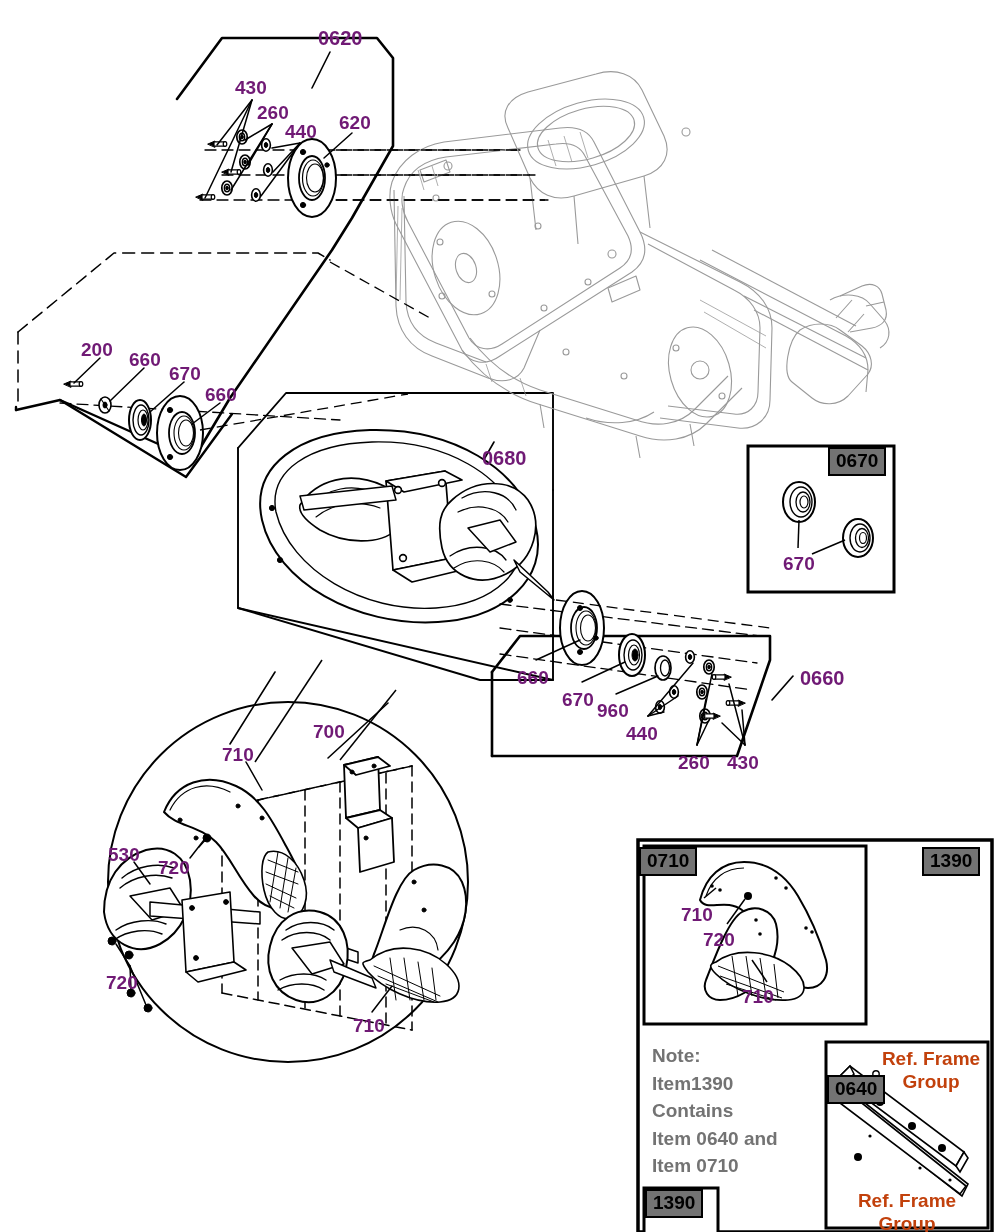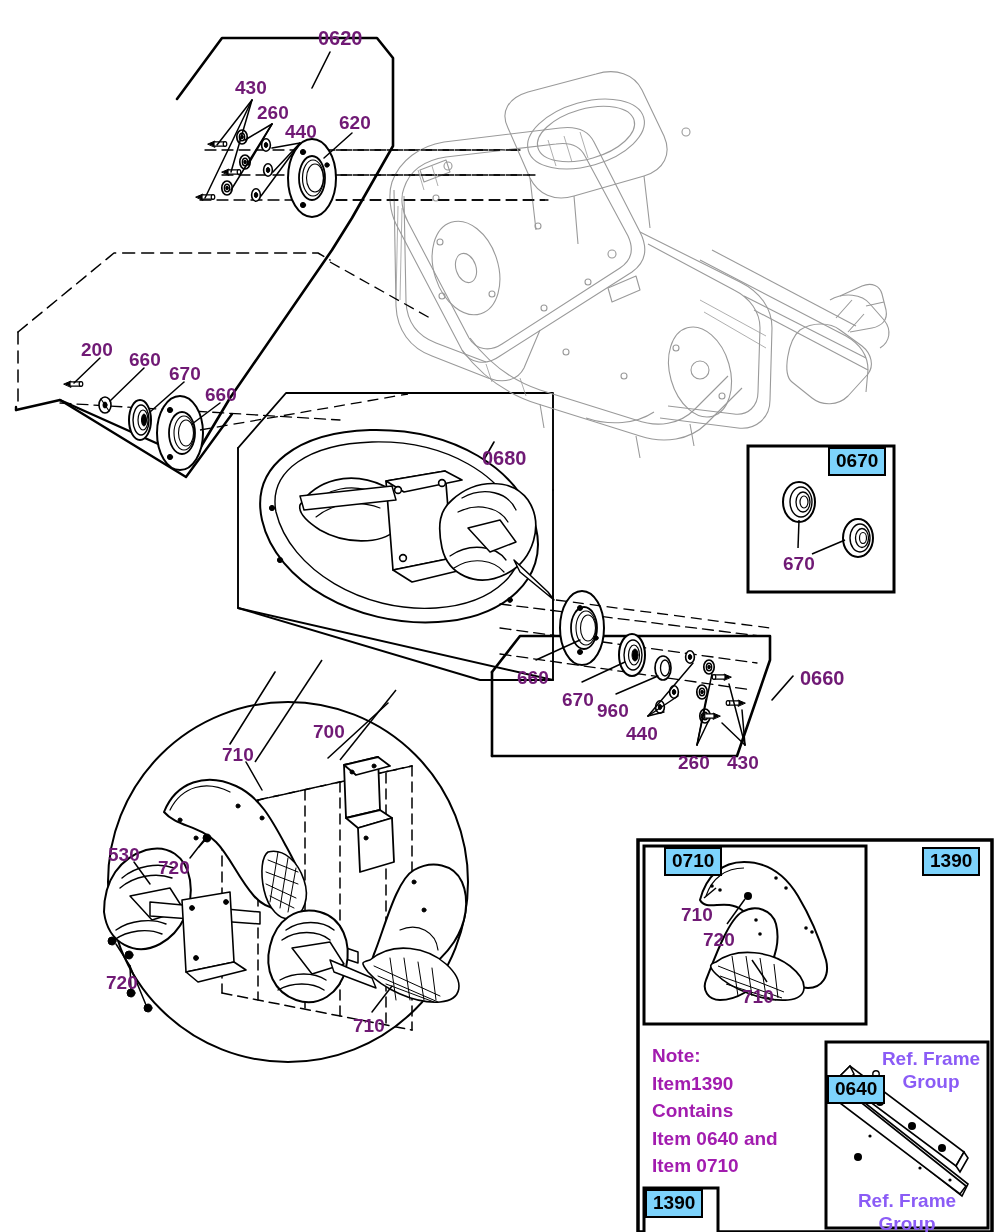--- a/index.html
+++ b/index.html
@@ -5,26 +5,26 @@
 <style>
   html,body{margin:0;padding:0;background:#ffffff;}
   body{width:1000px;height:1232px;overflow:hidden;
        font-family:"Liberation Sans", sans-serif;}
   #sheet{position:relative;width:1000px;height:1232px;background:#fff;}
   #sheet svg{position:absolute;left:0;top:0;}
   .lbl{position:absolute;font-weight:bold;color:#701a75;white-space:nowrap;
        font-family:"Liberation Sans", sans-serif;line-height:1;}
   .lbl-20{font-size:20px;}
   .lbl-19{font-size:19px;}
-  .boxlabel{position:absolute;font-weight:bold;font-size:19px;background:#7dd3fc;
+  .boxlabel{position:absolute;font-weight:bold;font-size:19px;background:#737373;
             border:2.5px solid #000;padding:1px 6px 2px 6px;color:#000;
             font-family:"Liberation Sans", sans-serif;line-height:1.15;}
-  .notetext{position:absolute;font-weight:bold;font-size:19px;color:#a21caf;
+  .notetext{position:absolute;font-weight:bold;font-size:19px;color:#737373;
             line-height:1.45;font-family:"Liberation Sans", sans-serif;}
-  .reftext{position:absolute;font-weight:bold;font-size:19px;color:#8b5cf6;
+  .reftext{position:absolute;font-weight:bold;font-size:19px;color:#c2410c;
            text-align:center;line-height:1.2;font-family:"Liberation Sans", sans-serif;}
 </style>
 </head>
 <body>
 
 <div id="sheet">
 
   <svg width="1000" height="1232" viewBox="0 0 1000 1232">
     <defs>
       <g id="boltGlyph">
@@ -632,21 +632,21 @@
   <div class="boxlabel" style="left:828px;top:447px;">0670</div>
   <div class="lbl lbl-19" style="left:783px;top:554px;">670</div>
 
   <div class="lbl lbl-19" style="left:313px;top:722px;">700</div>
   <div class="lbl lbl-19" style="left:222px;top:745px;">710</div>
   <div class="lbl lbl-19" style="left:108px;top:845px;">530</div>
   <div class="lbl lbl-19" style="left:158px;top:858px;">720</div>
   <div class="lbl lbl-19" style="left:106px;top:973px;">720</div>
   <div class="lbl lbl-19" style="left:353px;top:1016px;">710</div>
 
-  <div class="boxlabel" style="left:664px;top:847px;text-align:center;">0710</div>
+  <div class="boxlabel" style="left:639px;top:847px;text-align:center;">0710</div>
   <div class="lbl lbl-19" style="left:681px;top:905px;">710</div>
   <div class="lbl lbl-19" style="left:703px;top:930px;">720</div>
   <div class="lbl lbl-19" style="left:742px;top:987px;">710</div>
 
   <div class="boxlabel" style="left:922px;top:847px;">1390</div>
   <div class="boxlabel" style="left:645px;top:1189px;">1390</div>
 
   <div class="boxlabel" style="left:827px;top:1043px;margin-top:32px;">0640</div>
   <div class="reftext" style="left:872px;top:1048px;width:118px;">Ref. Frame<br>Group</div>
   <div class="reftext" style="left:828px;top:1190px;width:158px;">Ref. Frame<br>Group</div>

